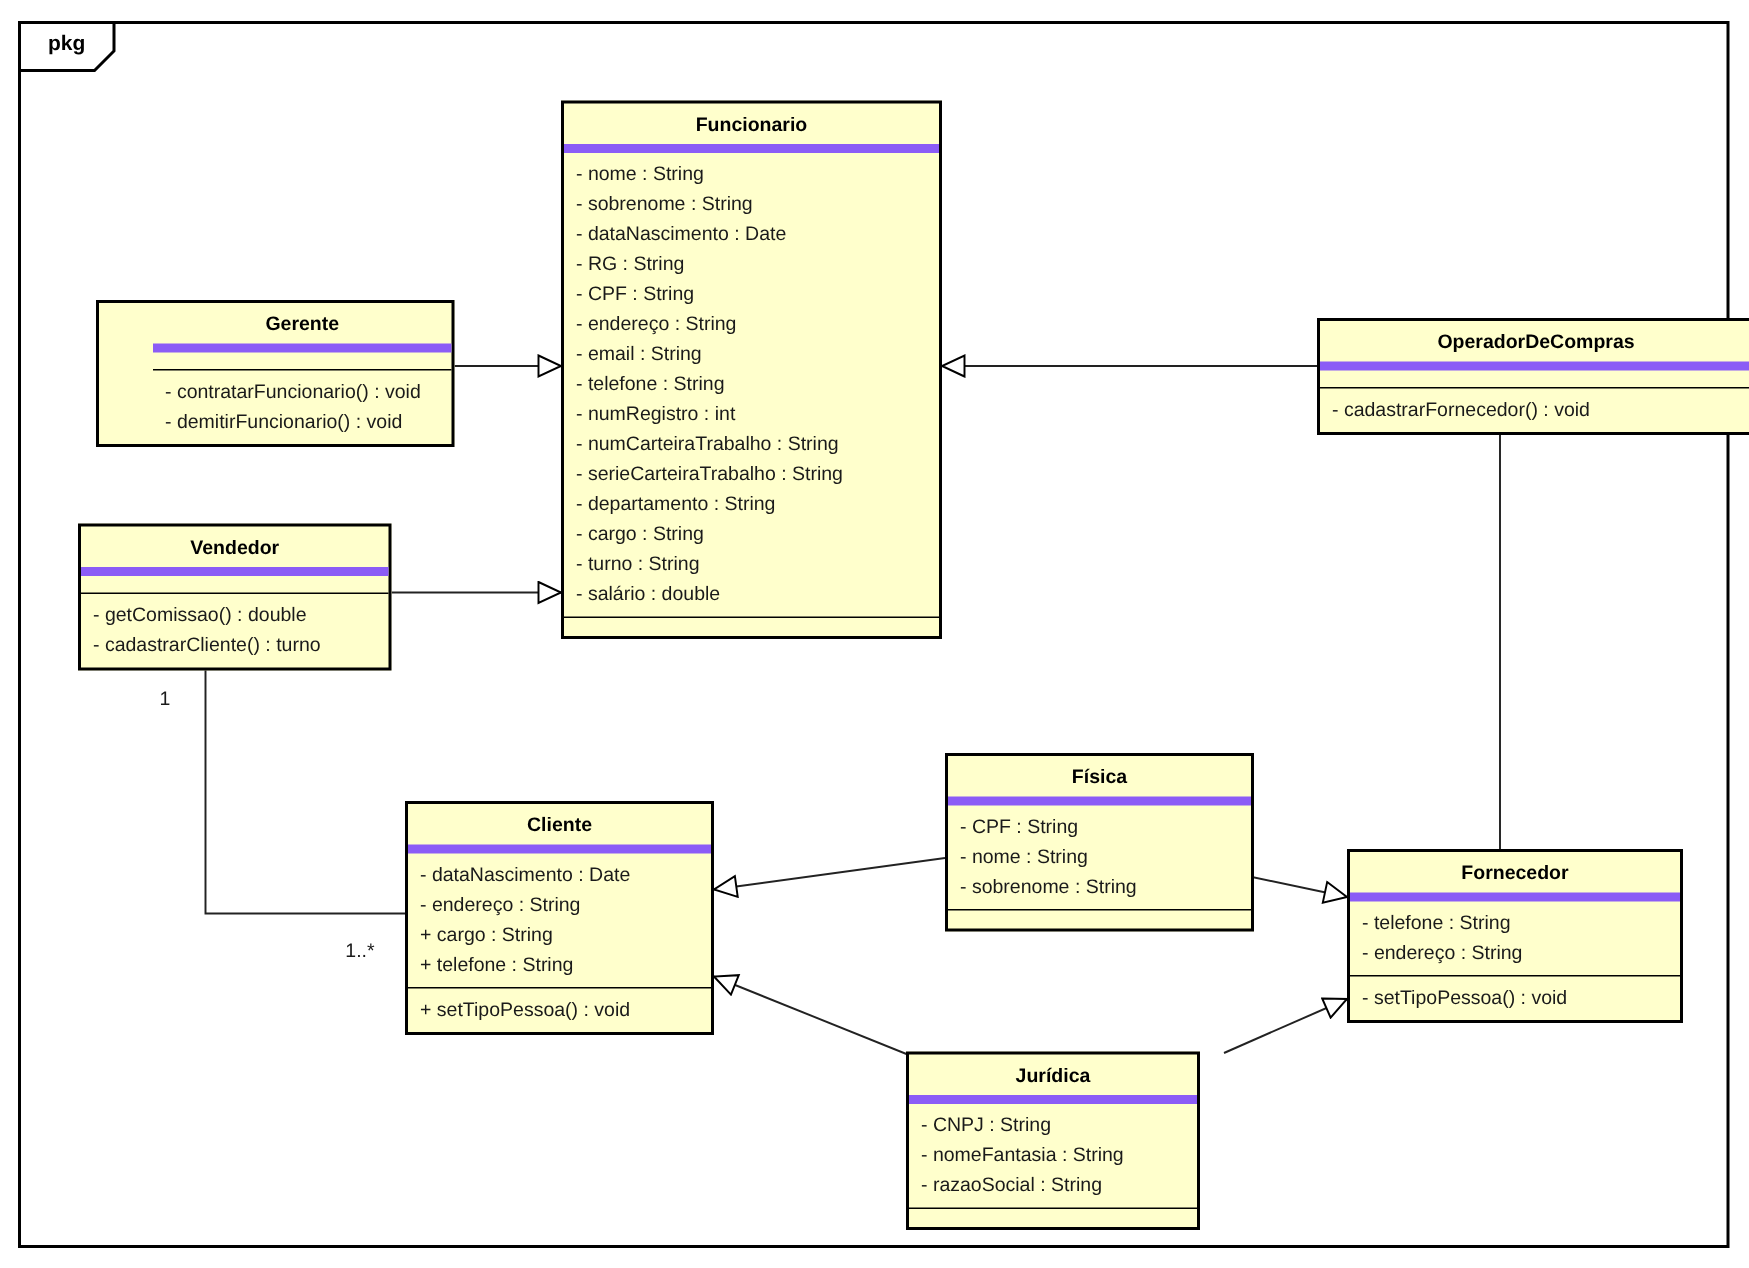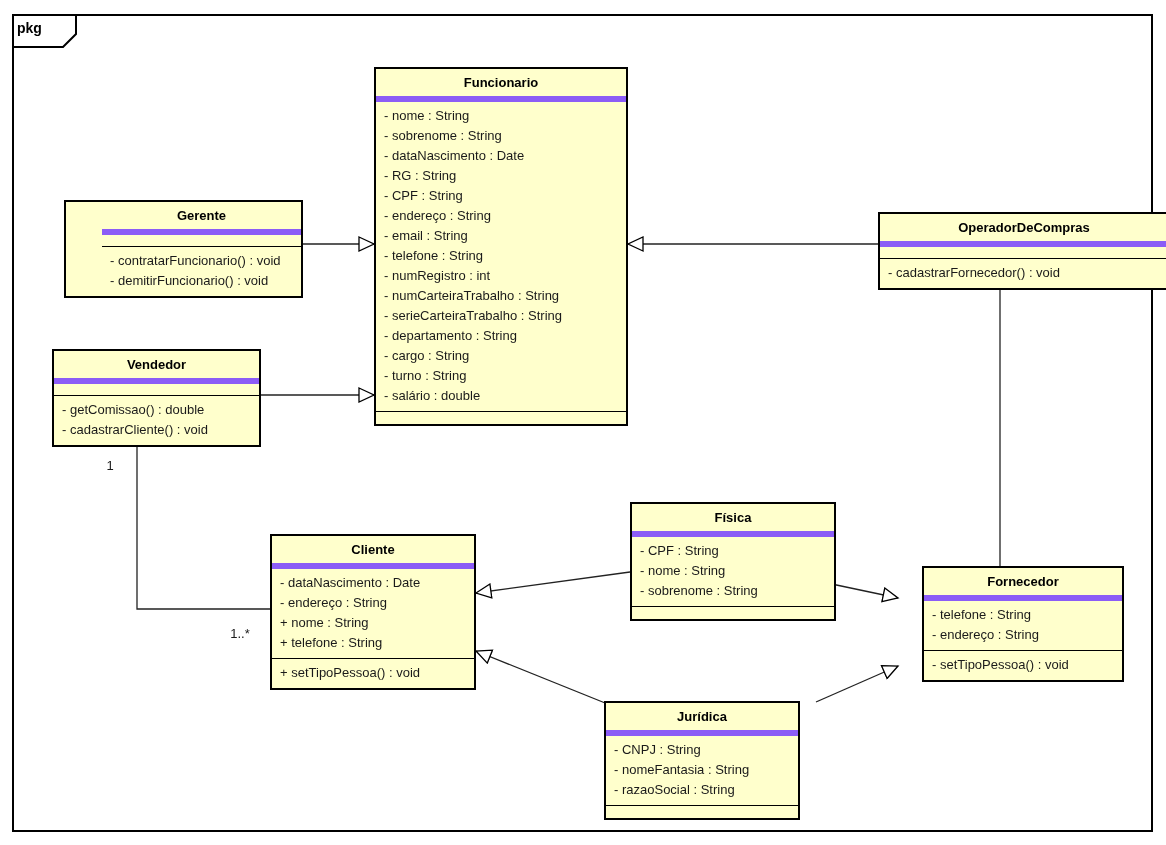--- a/index.html
+++ b/index.html
@@ -26,21 +26,21 @@
   }
   #pkg-tab {
     position: absolute;
     left: 12px;
     top: 14px;
     width: 66px;
     height: 34px;
   }
   #pkg-label {
     position: absolute;
-    left: 17px;
+    left: 32px;
     top: 20px;
     font-size: 14px;
     font-weight: bold;
     color: #000000;
     text-align: center;
   }
   #wires {
     position: absolute;
     left: 0;
     top: 0;
@@ -152,38 +152,38 @@
       <div class="line">- contratarFuncionario() : void</div>
       <div class="line">- demitirFuncionario() : void</div>
     </div>
   </div>
 
   <div class="cls" style="left:52px; top:349px; width:209px;">
     <div class="title">Vendedor</div>
     <div class="sec empty"></div>
     <div class="sec">
       <div class="line">- getComissao() : double</div>
-      <div class="line">- cadastrarCliente() : void</div>
+      <div class="line">- cadastrarCliente() : turno</div>
     </div>
   </div>
 
   <div class="cls" style="left:878px; top:212px; width:292px;">
     <div class="title">OperadorDeCompras</div>
     <div class="sec empty"></div>
     <div class="sec">
       <div class="line">- cadastrarFornecedor() : void</div>
     </div>
   </div>
 
   <div class="cls" style="left:270px; top:534px; width:206px;">
     <div class="title">Cliente</div>
     <div class="sec">
       <div class="line">- dataNascimento : Date</div>
       <div class="line">- endereço : String</div>
-      <div class="line">+ nome : String</div>
+      <div class="line">+ cargo : String</div>
       <div class="line">+ telefone : String</div>
     </div>
     <div class="sec">
       <div class="line">+ setTipoPessoa() : void</div>
     </div>
   </div>
 
   <div class="cls" style="left:630px; top:502px; width:206px;">
     <div class="title">Física</div>
     <div class="sec">
@@ -197,21 +197,21 @@
   <div class="cls" style="left:604px; top:701px; width:196px;">
     <div class="title">Jurídica</div>
     <div class="sec">
       <div class="line">- CNPJ : String</div>
       <div class="line">- nomeFantasia : String</div>
       <div class="line">- razaoSocial : String</div>
     </div>
     <div class="sec empty"></div>
   </div>
 
-  <div class="cls" style="left:898px; top:566px; width:202px;margin-left:24px;">
+  <div class="cls" style="left:898px; top:566px; width:224px;">
     <div class="title">Fornecedor</div>
     <div class="sec">
       <div class="line">- telefone : String</div>
       <div class="line">- endereço : String</div>
     </div>
     <div class="sec">
       <div class="line">- setTipoPessoa() : void</div>
     </div>
   </div>
 

